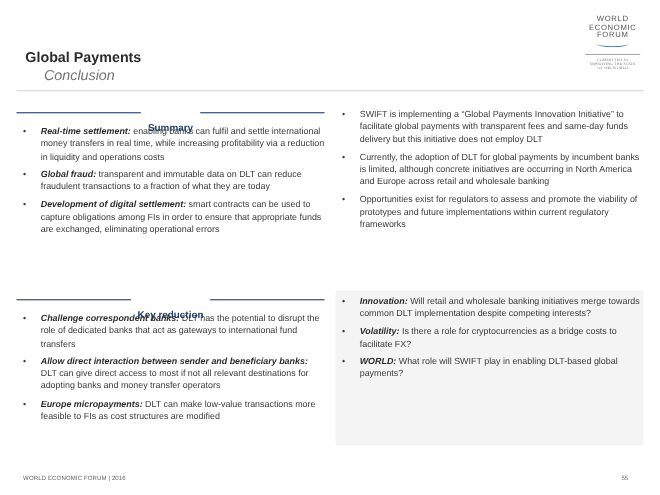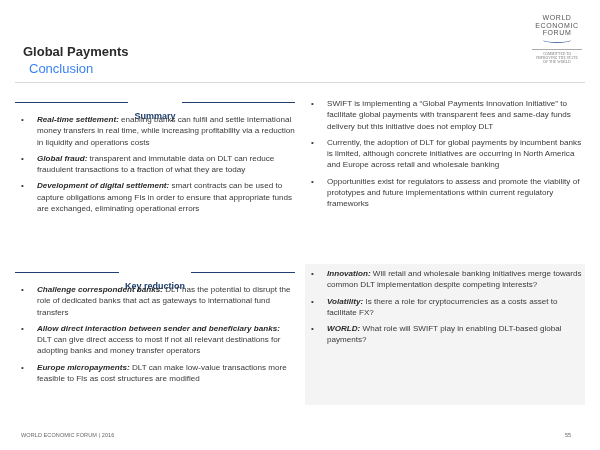--- a/index.html
+++ b/index.html
@@ -1,20 +1,20 @@
 <!DOCTYPE html>
 <html><head>
   <meta charset="utf-8">
   <style>
     * { box-sizing: border-box; margin: 0; padding: 0; }
     html, body { width: 600px; height: 450px; background: #ffffff; overflow: hidden; }
     body { position: relative; font-family: "Liberation Sans", "DejaVu Sans", sans-serif; color: #3a3a3a; }
 
     .header-title { position: absolute; left: 23px; top: 44px; font-size: 13px; font-weight: bold; color: #2b2b2b; }
-    .header-subtitle { position: absolute; left: 29px; top: 61px; font-size: 13px; color: #3b82f6; }
+    .header-subtitle { position: absolute; left: 40px; top: 61px; font-size: 13px; font-style: italic; color: #737373; }
     .header-rule { position: absolute; left: 15px; top: 82px; width: 570px; height: 1px; background: #d8d8d8; }
 
     .logo { position: absolute; left: 528px; top: 14px; width: 58px; text-align: center; }
     .logo-word { font-size: 7px; letter-spacing: 0.6px; color: #555; line-height: 7.5px; font-family: "Liberation Sans", sans-serif; }
     .logo-swoosh { width: 28px; height: 6px; margin: 0 auto; border-bottom: 1.2px solid #4a6fa5; border-radius: 0 0 50% 50%; }
     .logo-rule { width: 50px; height: 1px; background: #aaa; margin: 6px auto 2px; }
     .logo-tag { font-family: "Liberation Serif", serif; font-size: 3.6px; line-height: 4.2px; color: #777; letter-spacing: 0.1px; }
 
     .panel { position: absolute; }
     .panel.gray { background: #f4f4f4; }
@@ -78,19 +78,19 @@
   <ul class="bullets">
       <li><span class="dot">•</span><b>Challenge correspondent banks:</b><span> DLT has the potential to disrupt the role of dedicated banks that act as gateways to international fund transfers</span></li>
       <li><span class="dot">•</span><b>Allow direct interaction between sender and beneficiary banks:</b><span> DLT can give direct access to most if not all relevant destinations for adopting banks and money transfer operators</span></li>
       <li><span class="dot">•</span><b>Europe micropayments:</b><span> DLT can make low-value transactions more feasible to FIs as cost structures are modified</span></li>
     </ul>
 </div>
 
 <div class="panel gray" style="left:305px; top:264px; width:280px; height:141px;">
   <ul class="bullets">
       <li><span class="dot">•</span><b>Innovation:</b><span> Will retail and wholesale banking initiatives merge towards common DLT implementation despite competing interests?</span></li>
-      <li><span class="dot">•</span><b>Volatility:</b><span> Is there a role for cryptocurrencies as a costs asset to facilitate FX?</span></li>
+      <li><span class="dot">•</span><b>Volatility:</b><span> Is there a role for cryptocurrencies as a bridge costs to facilitate FX?</span></li>
       <li><span class="dot">•</span><b>WORLD:</b><span> What role will SWIFT play in enabling DLT-based global payments?</span></li>
     </ul>
 </div>
 
 <div class="footer-left">WORLD ECONOMIC FORUM | 2016</div>
 <div class="footer-right">55</div>
 
 </body></html>

